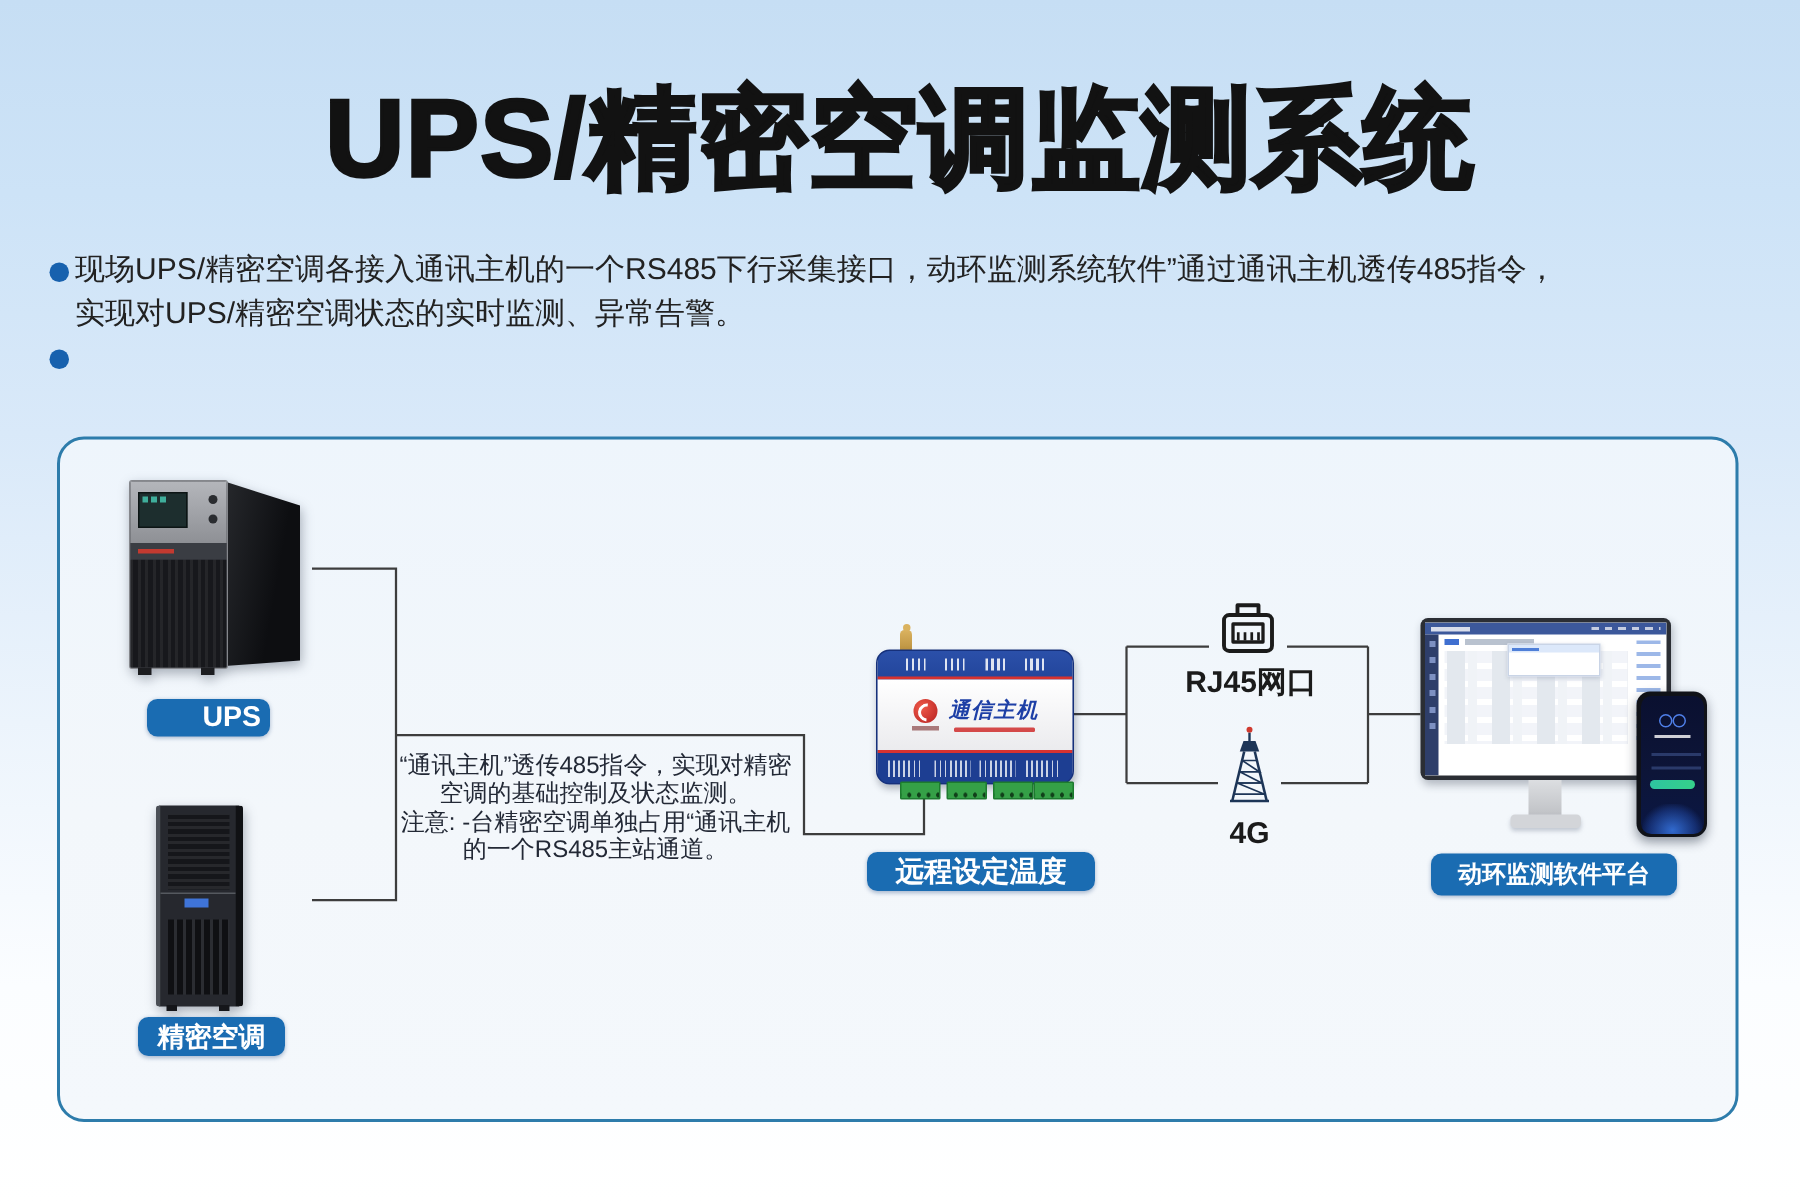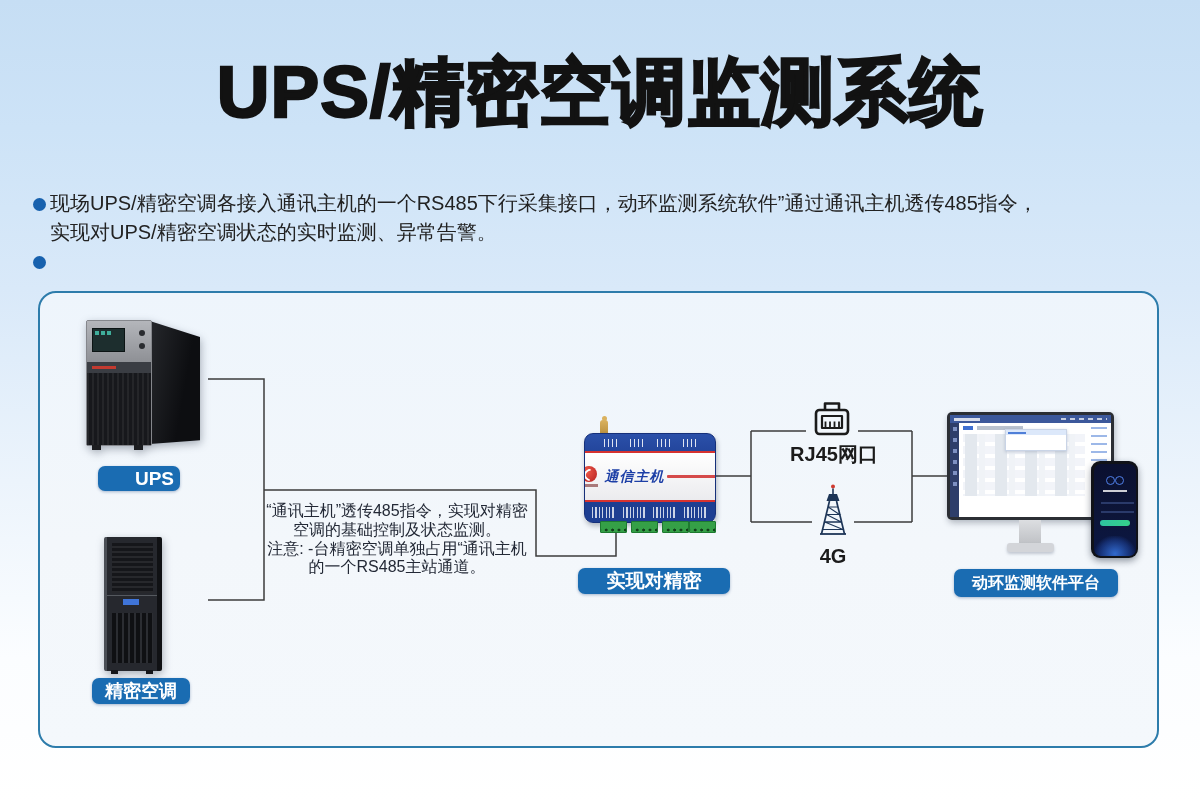--- a/index.html
+++ b/index.html
@@ -12,21 +12,21 @@
   .page{ position:absolute; inset:0; }
 
   
   .title{
     position:absolute; left:0; top:44px; width:1200px; text-align:center;
     font-size:73px; font-weight:900; color:#121212; letter-spacing:1px;
     -webkit-text-stroke:2.4px #121212;
   }
 
   
-  .bullets{ position:absolute; left:30px; top:166px; width:1150px;margin-top:23px; }
+  .bullets{ position:absolute; left:30px; top:166px; width:1150px; }
   .bullet-row{ display:flex; align-items:flex-start; }
   .dot{ width:13px; height:13px; border-radius:50%; background:#1761ae; margin:9px 4px 0 3px; flex:none; }
   .bullet-text{ font-size:20px; line-height:29px; color:#222; font-weight:500; }
 
   
   .dbox{
     position:absolute; left:38px; top:291px; width:1121px; height:457px;
     border:2px solid #2d7cab; border-radius:18px;
     background:linear-gradient(180deg,#eef5fc 0%,#f3f7fb 55%,#f4f8fc 100%);
   }
@@ -95,21 +95,21 @@
   .redline{ height:2px; background:#d63230; }
   .dev-panel{ flex:1; background:linear-gradient(180deg,#ffffff 0%,#ebebee 100%);
     display:flex; align-items:center; justify-content:center; gap:7px; }
   .logo-col{ display:flex; flex-direction:column; align-items:center; gap:2px; }
   .logo-circle{ width:16px; height:16px; border-radius:50%;
     background:radial-gradient(circle at 35% 35%,#ef5a4a,#b51f1f); position:relative; }
   .logo-circle:after{ content:""; position:absolute; left:3px; top:3px; width:8px; height:8px;
     border:2px solid transparent; border-top-color:#fff; border-left-color:#fff;
     border-radius:50%; transform:rotate(-40deg); }
   .logo-sub{ width:18px; height:2.5px; background:#7a2a2a; opacity:.6; }
-  .txt-col{ display:flex; align-items:center; gap:2px; }
+  .txt-col{ display:flex; flex-direction:column; align-items:center; gap:2px; }
   .dev-title{ font-size:14px; font-weight:800; font-style:italic; color:#1d3fa6; letter-spacing:1px; white-space:nowrap; }
   .dev-sub{ width:54px; height:3.5px; background:#cf2b2b; opacity:.85; border-radius:1px; }
   .dev-botstrip{ height:20px; background:#1d3e92; display:flex; align-items:center;
     justify-content:space-between; padding:0 7px; }
   .bchip{ width:24px; height:11px; opacity:.85;
     background:repeating-linear-gradient(90deg,rgba(255,255,255,.9) 0 1.2px,transparent 1.2px 3.4px); }
   .terms{ position:absolute; left:0; top:101px; width:132px; height:13px; }
   .term{ position:absolute; top:0; width:27px; height:12px; background:#35a047;
     border:1px solid #1d7a2f; border-radius:1px;
     background-image:radial-gradient(circle,#11401a 1.4px,transparent 1.6px);
@@ -258,21 +258,21 @@
         <span class="bchip"></span>
       </div>
     </div>
     <div class="terms">
       <span class="term" style="left:16px;"></span>
       <span class="term" style="left:47px;"></span>
       <span class="term" style="left:78px;"></span>
       <span class="term" style="left:105px;"></span>
     </div>
   </div>
-  <div class="pill" style="left:578px; top:568px; width:152px; height:26px; font-size:19px;">实现对精密</div>
+  <div class="pill" style="left:578px; top:568px; width:152px; height:26px; font-size:19px;">远程设定温度</div>
 
   <svg class="node" style="left:812px; top:400px;" width="40" height="38" viewBox="0 0 40 38">
     <g stroke="#1b1b1b" stroke-width="2.6" fill="none" stroke-linejoin="round">
       <rect x="4" y="10" width="32" height="24" rx="3.5"></rect>
       <path d="M13 10 V3.5 H27 V10"></path>
       <rect x="10" y="16" width="20" height="12" stroke-width="2.2"></rect>
       <path d="M13.5 21.5 V27 M18 21.5 V27 M22.5 21.5 V27 M27 21.5 V27" stroke-width="1.8"></path>
     </g>
   </svg>
   <div class="icon-label" style="left:786px; top:441px; width:96px;">RJ45网口</div>

